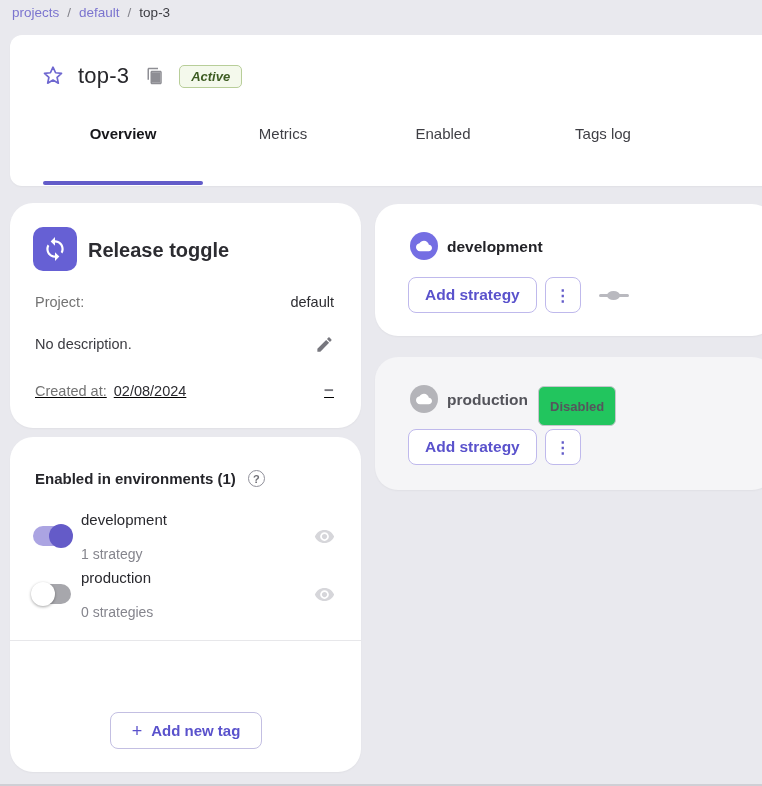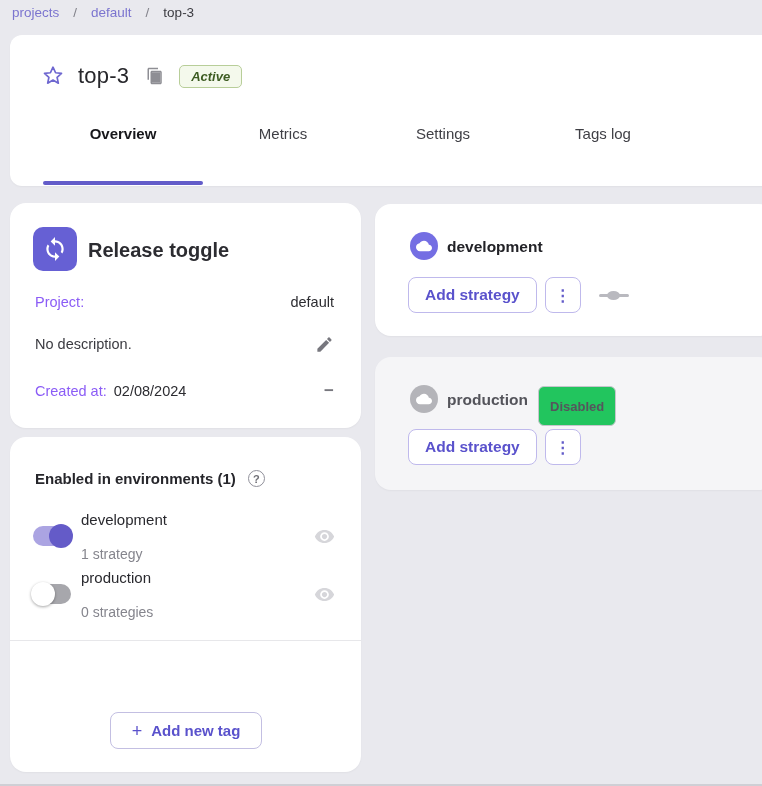--- a/index.html
+++ b/index.html
@@ -1,54 +1,54 @@
 <!DOCTYPE html>
 <html><head>
 <meta charset="utf-8">
 <style>
   * { margin:0; padding:0; box-sizing:border-box; }
   html,body { width:762px; height:786px; }
   body { font-family:"Liberation Sans", sans-serif; }
   .screen { position:relative; width:762px; height:786px; background:#e9e9ee; overflow:hidden; }
 
   
-  .breadcrumb { position:absolute; left:12px; top:3px; height:18px; display:flex; align-items:center; gap:14px; font-size:13.5px; }
+  .breadcrumb { position:absolute; left:12px; top:3px; height:18px; display:flex; align-items:center; gap:8px; font-size:13.5px; }
   .crumb-link { color:#7b74cf; text-decoration:none; cursor:pointer; }
   .crumb-sep { color:#82828a; }
   .crumb-current { color:#3b3b41; }
 
   
   .header-card { position:absolute; left:10px; top:35px; width:764px; height:151px; background:#ffffff; border-radius:12px; box-shadow:0 1px 2px rgba(0,0,0,0.04); }
   .header-row { position:absolute; left:30px; top:28px; display:flex; align-items:center; }
   .star-btn { width:26px; height:26px; display:flex; align-items:center; justify-content:center; cursor:pointer; }
   .feature-title { margin-left:12px; font-size:22px; font-weight:500; color:#27272b; letter-spacing:0.2px; }
   .copy-btn { margin-left:16px; width:20px; height:20px; display:flex; align-items:center; justify-content:center; cursor:pointer; }
   .status-badge { margin-left:14px; background:#f4f9ec; border:1px solid #b8ce99; color:#3d5c22; font-size:13px; font-weight:bold; padding:3px 11px; border-radius:5px;font-style:italic; }
 
   
   .tabs-row { position:absolute; left:33px; top:90px; height:61px; display:flex; }
   .tab { position:relative; width:160px; height:61px; display:flex; align-items:flex-start; justify-content:center; font-size:15px; color:#3f3f45; cursor:pointer; }
   .tab.active { color:#17171b; font-weight:bold; }
   .tab .underline { display:none; }
   .tab.active .underline { display:block; position:absolute; left:0; bottom:1px; width:160px; height:4px; background:#635cc9; border-radius:2px; }
 
   
-  .card { position:absolute; background:#ffffff; border-radius:16px; box-shadow:0 1px 2px rgba(0,0,0,0.04); }
+  .card { position:absolute; background:#ffffff; border-radius:23px; box-shadow:0 1px 2px rgba(0,0,0,0.04); }
 
   
   .info-card { left:10px; top:203px; width:351px; height:225px; }
   .type-icon-box { position:absolute; left:23px; top:24px; width:44px; height:44px; border-radius:10px; background:#6660d4; display:flex; align-items:center; justify-content:center; }
   .type-title { position:absolute; left:78px; top:36px; font-size:20px; color:#2c2c31; }
-  .info-row-label { color:#8b5cf6; font-size:14.5px;text-align:right; }
+  .info-row-label { color:#737373; font-size:14.5px;text-align:right; }
   .info-row-value { color:#2c2c31; font-size:14.5px; }
   .row-project { position:absolute; left:25px; right:27px; top:91px; display:flex; justify-content:space-between; }
   .row-desc { position:absolute; left:25px; right:27px; top:131px; display:flex; justify-content:space-between; align-items:center; }
   .desc-text { color:#3a3a40; font-size:14.5px; }
   .edit-btn { width:20px; height:20px; cursor:pointer; display:flex; align-items:center; justify-content:center; }
-  .row-created { position:absolute; left:25px; right:27px; top:180px; display:flex; justify-content:space-between; align-items:center; }
+  .row-created { position:absolute; left:25px; right:27px; top:180px; display:flex; justify-content:space-between; align-items:center;text-decoration:underline; }
   .created-wrap { display:flex; gap:7px; align-items:center; }
   .collapse-btn { color:#77777e; font-size:17px; font-weight:bold; line-height:10px; cursor:pointer; }
 
   
   .env-card { left:10px; top:437px; width:351px; height:335px; }
   .env-panel-title-row { position:absolute; left:25px; top:33px; display:flex; align-items:center; gap:12px; }
   .env-panel-title { font-size:15px; font-weight:bold; color:#26262b; }
   .help-circle { width:17px; height:17px; border:1.5px solid #90909a; border-radius:50%; color:#6f6f76; font-size:11px; font-weight:bold; display:flex; align-items:center; justify-content:center; cursor:pointer; }
   .env-row { position:absolute; left:23px; right:26px; display:flex; align-items:center; }
   .env-row-1 { top:80px; height:38px; }
@@ -121,21 +121,21 @@
     <div class="tabs-row">
       <div class="tab active">
         <span>Overview</span>
         <span class="underline"></span>
       </div>
       <div class="tab">
         <span>Metrics</span>
 
       </div>
       <div class="tab">
-        <span>Settings</span>
+        <span>Enabled</span>
 
       </div>
       <div class="tab">
         <span>Tags log</span>
 
       </div>
     </div>
   </section>
 
   <section class="card info-card">

